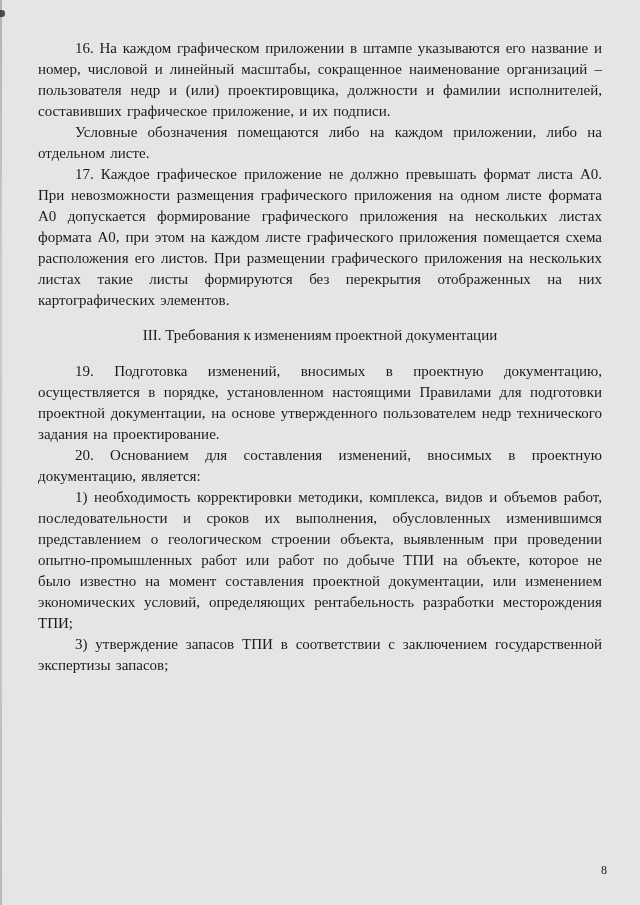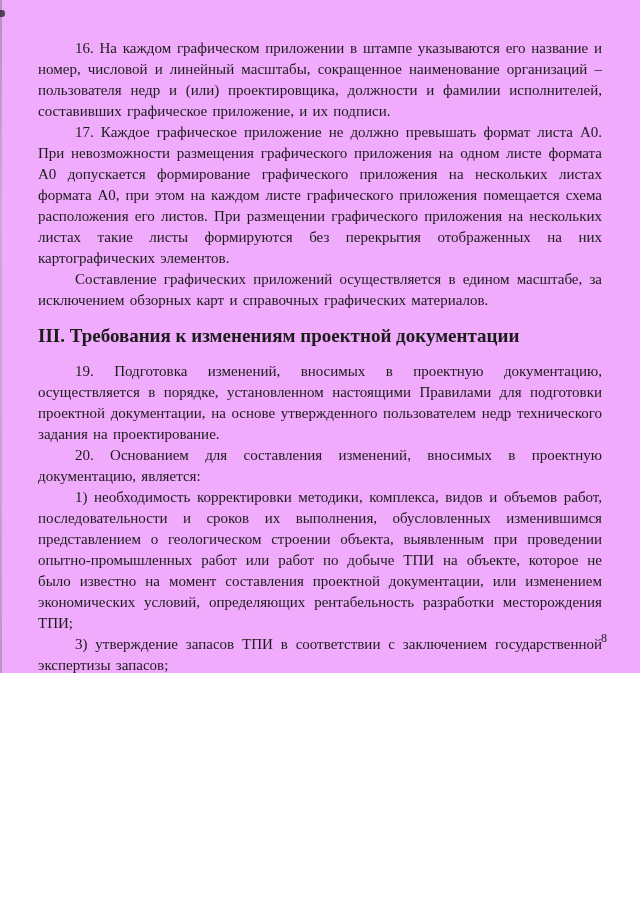--- a/index.html
+++ b/index.html
@@ -10,22 +10,22 @@
   body {
     width: 640px;
     height: 905px;
     font-family: "Liberation Serif", "DejaVu Serif", serif;
     color: #1b1b1b;
     -webkit-font-smoothing: antialiased;
   }
   .page {
     position: relative;
     width: 640px;
-    height: 673px;
-    background: #f0abfc;
+    height: 905px;
+    background: #e5e5e5;
     overflow: hidden;
   }
   
   .scan-edge {
     position: absolute;
     left: 0;
     top: 0;
     width: 2px;
     height: 100%;
     background: linear-gradient(to bottom, #555, #9a9a9a 30%, #8a8a8a 70%, #666);
@@ -51,24 +51,24 @@
     text-align: justify;
     text-justify: inter-word;
     word-spacing: 1.5px;
   }
   .content p {
     margin: 0;
     padding: 0;
     text-indent: 37px;
   }
   .content h2.heading {
-    font-size: 19px;
+    font-size: 15px;
     line-height: 21px;
-    font-weight: bold;
-    text-align: left;
+    font-weight: normal;
+    text-align: center;
     text-indent: 0;
     margin: 14px 0 15px 0;
     word-spacing: normal;
   }
   .page-number {
     position: absolute;
     right: 33px;
     bottom: 27px;
     font-size: 12px;
     color: #1b1b1b;
@@ -78,24 +78,24 @@
 <body>
 
 <div class="page">
   <div class="scan-edge"></div>
   <div class="scan-speck"></div>
 
   <div class="content">
     <p>16. На каждом графическом приложении в штампе указываются его название и номер, числовой и линейный масштабы, сокращенное наименование организаций – пользователя недр и (или) проектировщика, должности и фамилии исполнителей, составивших графическое приложение, и их подписи.</p>
 
 
+    <p>Условные обозначения помещаются либо на каждом приложении, либо на отдельном листе.</p>
 
     <p>17. Каждое графическое приложение не должно превышать формат листа А0. При невозможности размещения графического приложения на одном листе формата А0 допускается формирование графического приложения на нескольких листах формата А0, при этом на каждом листе графического приложения помещается схема расположения его листов. При размещении графического приложения на нескольких листах такие листы формируются без перекрытия отображенных на них картографических элементов.</p>
 
-    <p>Составление графических приложений осуществляется в едином масштабе, за исключением обзорных карт и справочных графических материалов.</p>
 
     <h2 class="heading">III. Требования к изменениям проектной документации</h2>
 
     <p>19. Подготовка изменений, вносимых в проектную документацию, осуществляется в порядке, установленном настоящими Правилами для подготовки проектной документации, на основе утвержденного пользователем недр технического задания на проектирование.</p>
 
     <p>20. Основанием для составления изменений, вносимых в проектную документацию, является:</p>
 
     <p>1) необходимость корректировки методики, комплекса, видов и объемов работ, последовательности и сроков их выполнения, обусловленных изменившимся представлением о геологическом строении объекта, выявленным при проведении опытно-промышленных работ или работ по добыче ТПИ на объекте, которое не было известно на момент составления проектной документации, или изменением экономических условий, определяющих рентабельность разработки месторождения ТПИ;</p>
 
 

